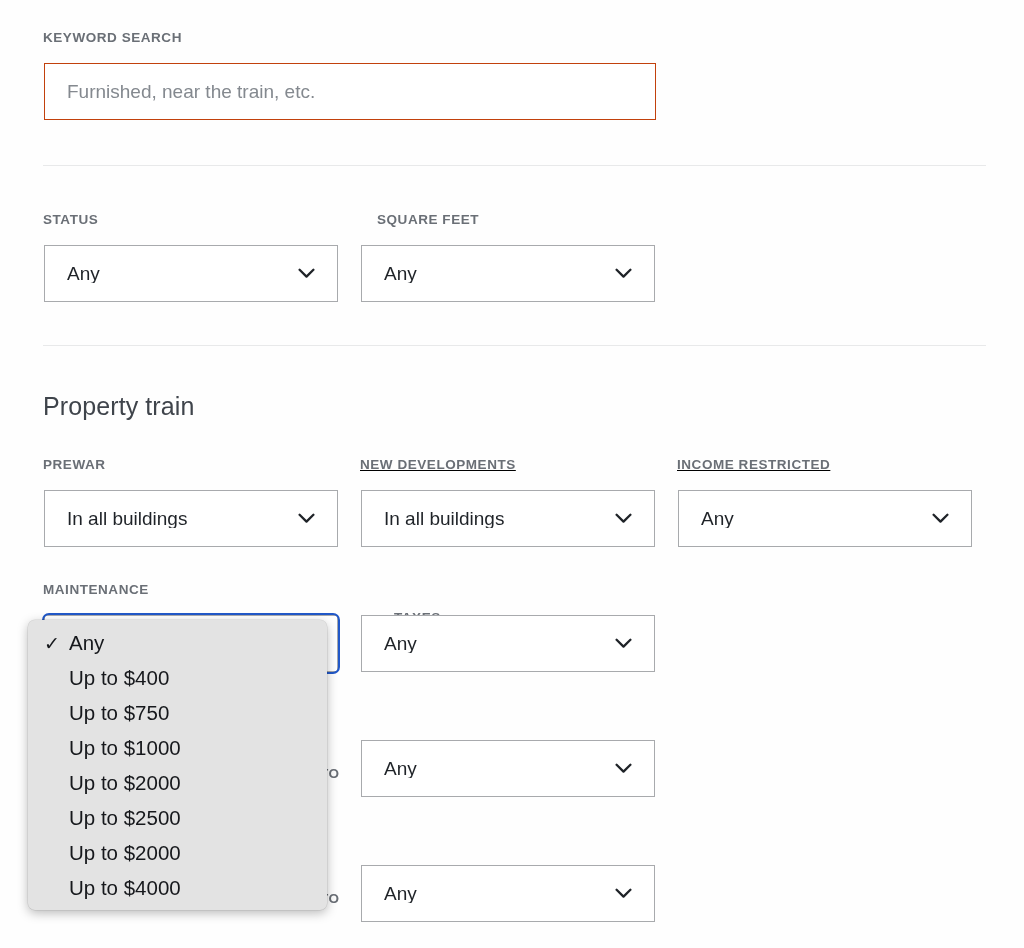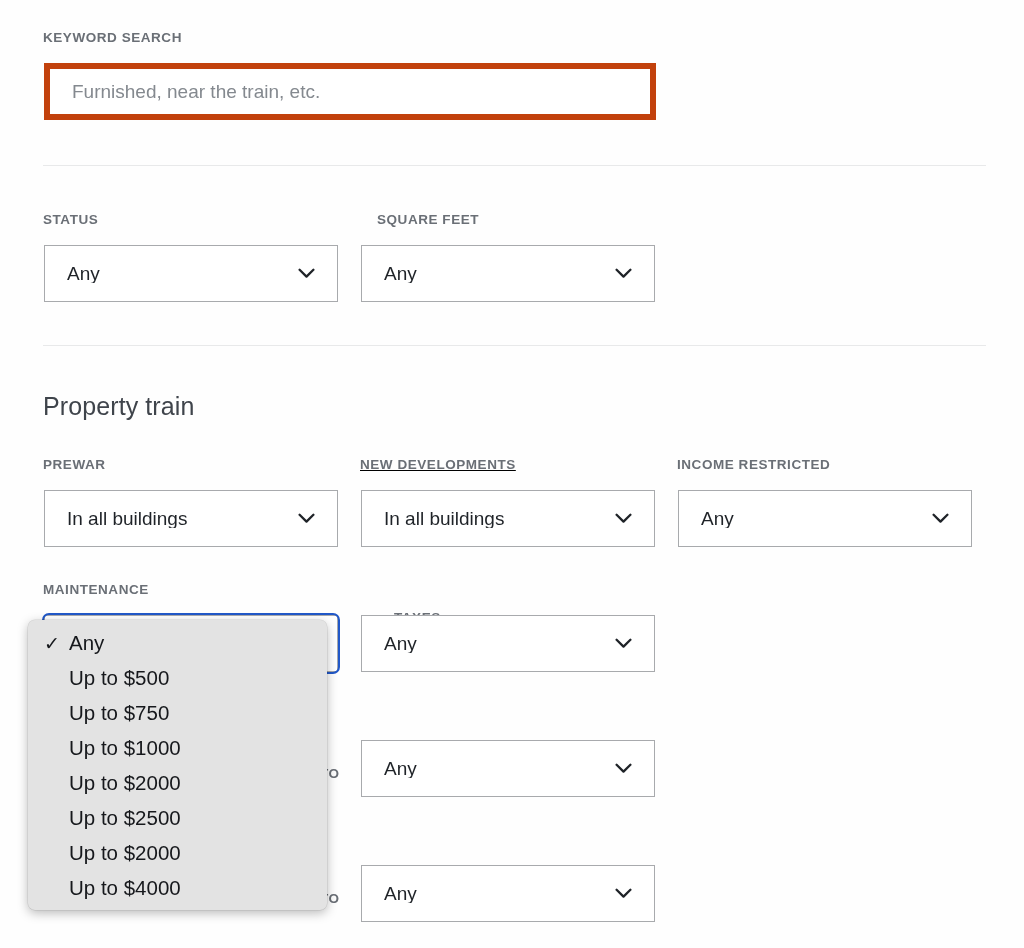--- a/index.html
+++ b/index.html
@@ -28,21 +28,21 @@
     color: #6a6f76;
     text-transform: uppercase;
     line-height: 1;
     white-space: nowrap;
   }
 
   
   .text-input {
     width: 612px;
     height: 57px;
-    border: 6px solid #c2410c;
+    border: 1px solid #c2410c;
     background: #ffffff;
     font-family: "Liberation Sans", sans-serif;
     font-size: 19px;
     color: #14532d;
     padding: 0 22px;
     outline: none;
     border-radius: 0;
   }
   .text-input::placeholder { color: #84898f; }
 
@@ -201,21 +201,21 @@
   </div>
   <div class="select" style="position:absolute; left:361px; top:490px; width:294px;">
     <span class="value">In all buildings</span>
     <span class="chev">
       <svg width="17" height="11" viewBox="0 0 17 11">
           <path d="M1.6 1.8 L8.5 8.6 L15.4 1.8" fill="none" stroke="#1f2328" stroke-width="2.3" stroke-linecap="round" stroke-linejoin="round"></path>
         </svg>
     </span>
   </div>
 
-  <div style="position:absolute; left:677px; top:455px;">
+  <div style="position:absolute; left:677px; top:455px;text-decoration:underline;">
     <span class="field-label">INCOME RESTRICTED</span>
   </div>
   <div class="select" style="position:absolute; left:678px; top:490px; width:294px;">
     <span class="value">Any</span>
     <span class="chev">
       <svg width="17" height="11" viewBox="0 0 17 11">
           <path d="M1.6 1.8 L8.5 8.6 L15.4 1.8" fill="none" stroke="#1f2328" stroke-width="2.3" stroke-linecap="round" stroke-linejoin="round"></path>
         </svg>
     </span>
   </div>
@@ -270,21 +270,21 @@
     </span>
   </div>
 
   <div class="dropdown-popup" id="maintenance-dropdown" style="left:28px; top:620px; width:299px;">
       <div class="dd-option">
         <span class="dd-check">✓</span>
         <span class="dd-text">Any</span>
       </div>
       <div class="dd-option">
         <span class="dd-check"></span>
-        <span class="dd-text">Up to $500</span>
+        <span class="dd-text">Up to $400</span>
       </div>
       <div class="dd-option">
         <span class="dd-check"></span>
         <span class="dd-text">Up to $750</span>
       </div>
       <div class="dd-option">
         <span class="dd-check"></span>
         <span class="dd-text">Up to $1000</span>
       </div>
       <div class="dd-option">

